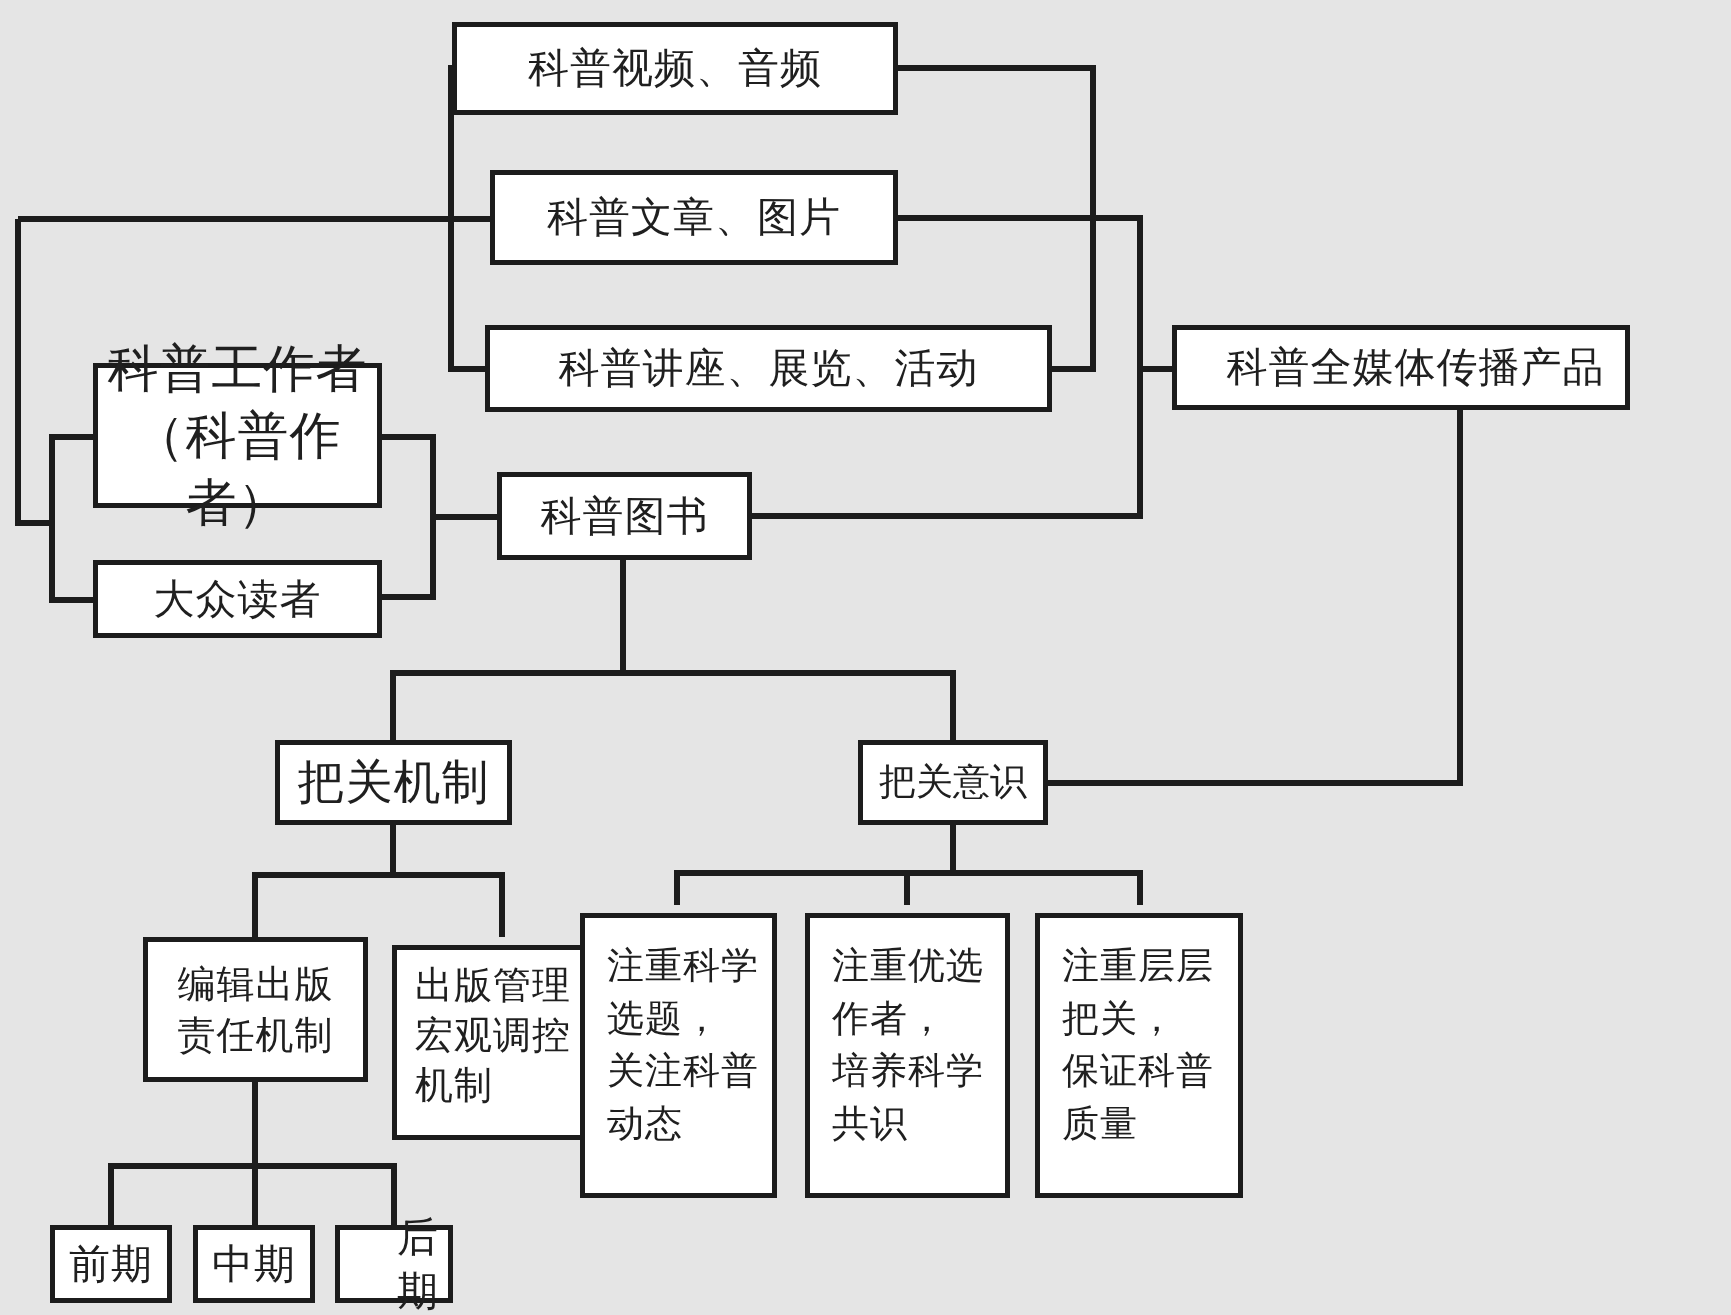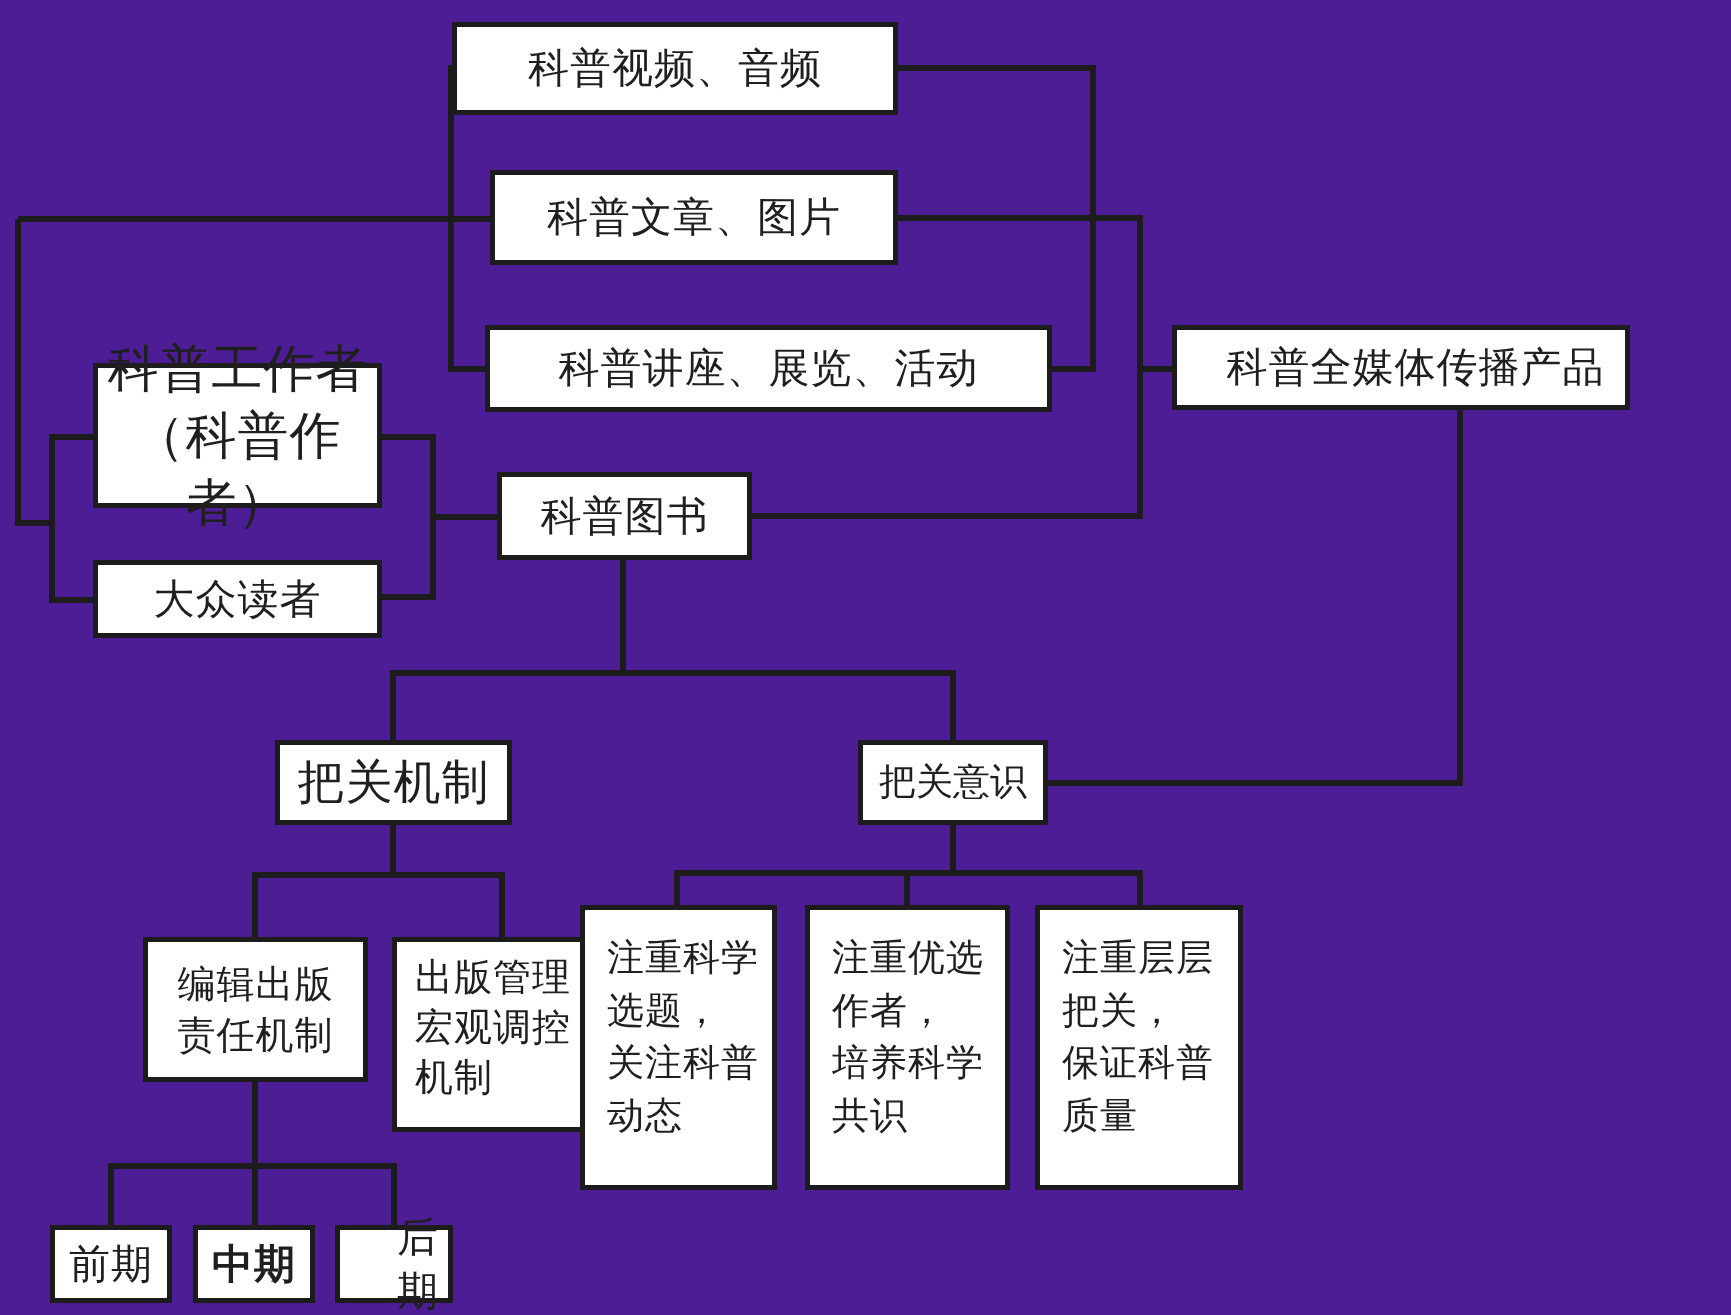--- a/index.html
+++ b/index.html
@@ -4,21 +4,21 @@
 <style>
   html, body {
     margin: 0;
     padding: 0;
     background: #ffffff;
   }
   .stage {
     position: relative;
     width: 1731px;
     height: 1315px;
-    background: #4c1d95;
+    background: #e5e5e5;
     font-family: "DejaVu Serif", "Liberation Serif", serif;
     color: #1f1f1f;
     overflow: hidden;
   }
   .wires {
     position: absolute;
     left: 0;
     top: 0;
     width: 1731px;
     height: 1315px;
@@ -39,38 +39,39 @@
     text-align: center;
     white-space: pre-line;
     font-size: 41px;
     line-height: 1.32;
     letter-spacing: 1px;
   }
   .node.align-left {
     align-items: flex-start;
     justify-content: flex-start;
     text-align: left;
+    margin-top: 8px;
   }
   
   .n-video    { left: 452px;  top: 22px;   width: 446px; height: 93px;  }
   .n-article  { left: 490px;  top: 170px;  width: 408px; height: 95px;  }
   .n-lecture  { left: 485px;  top: 325px;  width: 567px; height: 87px; font-family: Liberation Serif, serif;  }
   .n-allmedia { left: 1172px; top: 325px;  width: 458px; height: 85px; padding-left: 29px;  }
   .n-worker   { left: 93px;   top: 363px;  width: 289px; height: 145px; font-size: 51px; }
   .n-reader   { left: 93px;   top: 560px;  width: 289px; height: 78px;  }
   .n-book     { left: 497px;  top: 472px;  width: 255px; height: 88px;  }
   .n-mech     { left: 275px;  top: 740px;  width: 237px; height: 85px;  font-size: 47px; }
   .n-aware    { left: 858px;  top: 740px;  width: 190px; height: 85px;  font-size: 37px; letter-spacing: 0; text-align: right; }
   .n-edit     { left: 143px;  top: 937px;  width: 225px; height: 145px; font-size: 38px; }
   .n-manage   { left: 392px;  top: 937px;  width: 220px; height: 195px; font-size: 38px; padding: 10px 0 0 18px; }
   .n-topic    { left: 580px;  top: 905px;  width: 197px; height: 285px; font-size: 37px; line-height: 1.42; padding: 22px 0 0 22px; }
   .n-author   { left: 805px;  top: 905px;  width: 205px; height: 285px; font-size: 37px; line-height: 1.42; padding: 22px 0 0 22px; }
   .n-quality  { left: 1035px; top: 905px;  width: 208px; height: 285px; font-size: 37px; line-height: 1.42; padding: 22px 0 0 22px; }
   .n-early    { left: 50px;   top: 1225px; width: 122px; height: 78px;  }
-  .n-mid      { left: 193px;  top: 1225px; width: 122px; height: 78px; font-weight: bold;  }
+  .n-mid      { left: 193px;  top: 1225px; width: 122px; height: 78px;  }
   .n-late     { left: 335px;  top: 1225px; width: 118px; height: 78px; padding-left: 48px;  }
 </style>
 </head>
 <body>
 
 <div class="stage">
 
   <svg class="wires" viewBox="0 0 1731 1315" xmlns="http://www.w3.org/2000/svg">
     <path d="M 898 68 H 1093 V 369 H 1052"></path>
     <path d="M 898 218 H 1140 V 516 H 752"></path>

